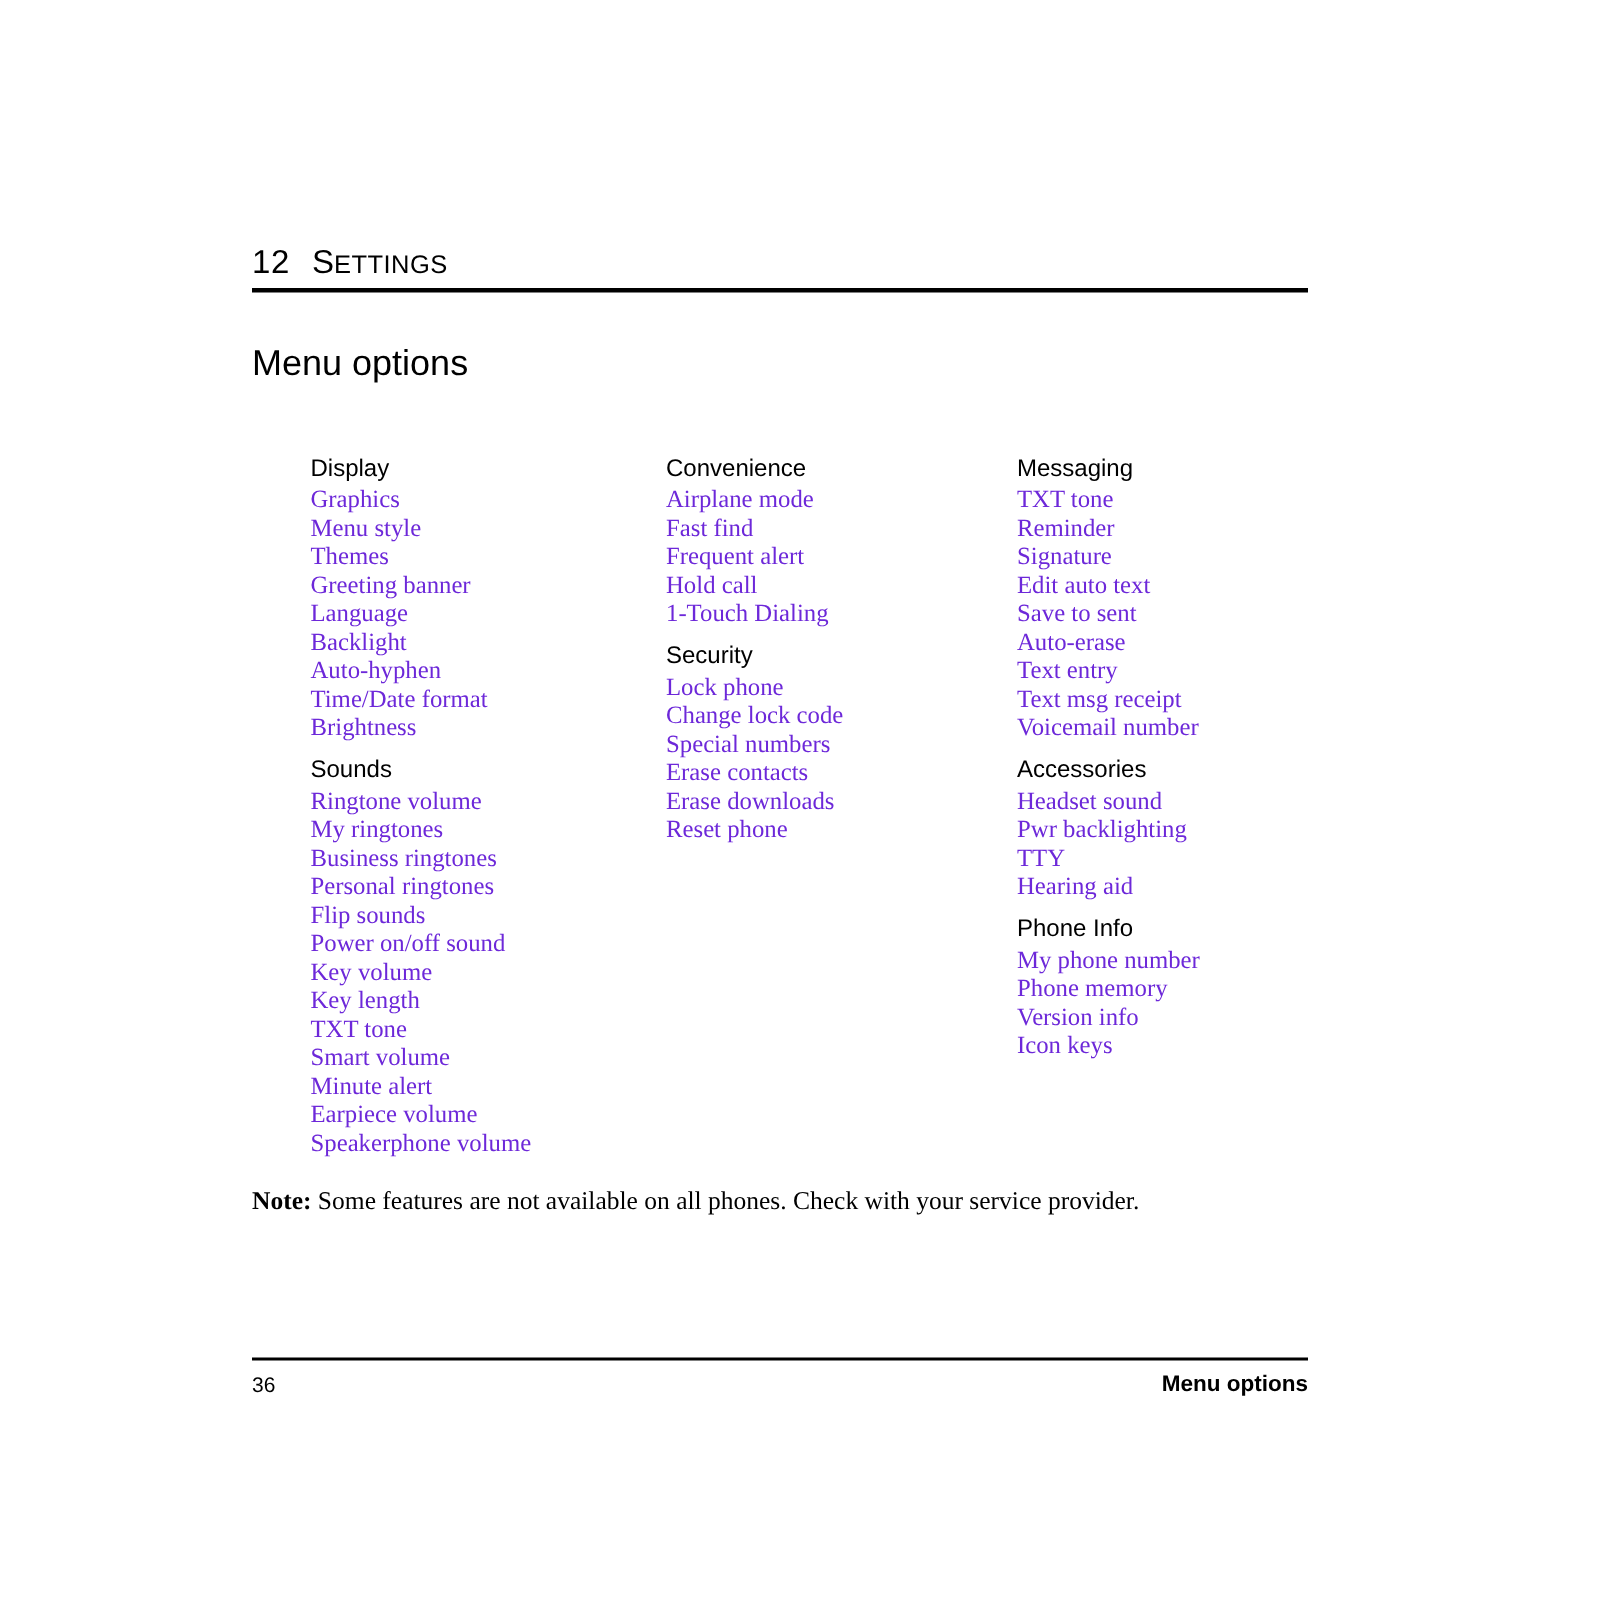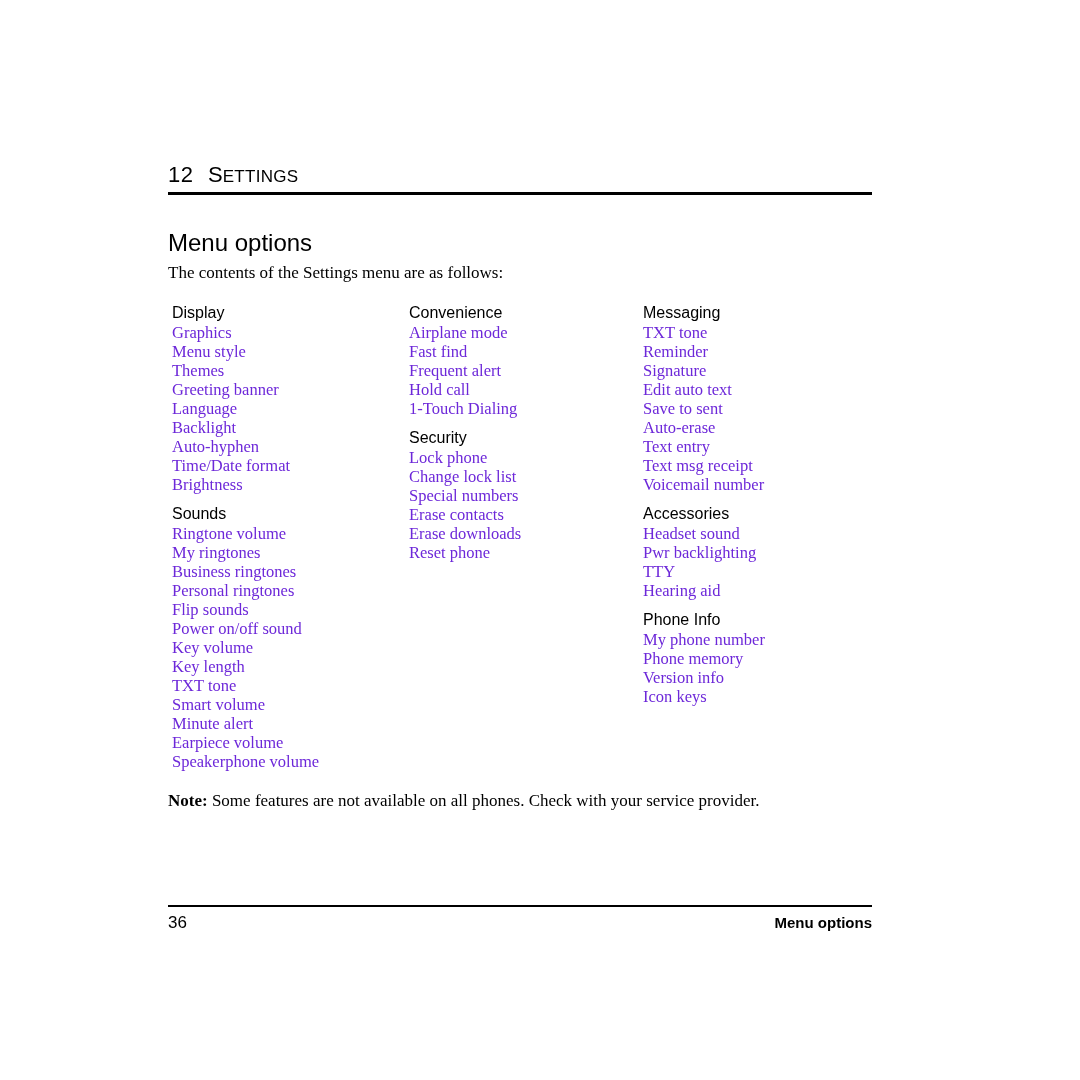--- a/index.html
+++ b/index.html
@@ -85,21 +85,21 @@
     height: 480px;
   }
   .menu-column {
     position: absolute;
     top: 0;
   }
   .menu-column.col-1 { left: 4px;   width: 230px; }
   .menu-column.col-2 { left: 241px; width: 230px; }
   .menu-column.col-3 { left: 475px; width: 240px; }
 
-  .menu-group { margin-bottom: 0; }
+  .menu-group { margin-bottom: 0; margin-left: 35px; }
   .menu-group + .menu-group { margin-top: 10px; }
 
   .group-heading {
     font-family: "Liberation Sans", sans-serif;
     font-size: 16px;
     line-height: 20px;
     font-weight: 400;
     color: #000;
     white-space: nowrap;
   }
@@ -132,21 +132,21 @@
     top: 905px;
     width: 704px;
     height: 2px;
     background: #000000;
   }
   .footer-page-number {
     position: absolute;
     left: 168px;
     top: 913px;
     font-family: "Liberation Sans", sans-serif;
-    font-size: 17px;
+    font-size: 14px;
     line-height: 20px;
     color: #000;
   }
   .footer-section-label {
     position: absolute;
     right: 208px;
     top: 913px;
     font-family: "Liberation Sans", sans-serif;
     font-size: 15px;
     line-height: 20px;
@@ -159,21 +159,20 @@
 <body>
 
 <div class="page">
 
   <div class="chapter-head">
     <span class="chapter-num">12</span><span class="chapter-title-smallcaps"><span class="sc-first">S</span><span class="sc-rest">ETTINGS</span></span>
   </div>
   <div class="rule-head"></div>
 
   <div class="section-title">Menu options</div>
-  <div class="intro-text">The contents of the Settings menu are as follows:</div>
 
   <div class="columns">
     <div class="menu-column col-1">
         <div class="menu-group">
           <div class="group-heading">Display</div>
           <div class="group-item">Graphics</div>
           <div class="group-item">Menu style</div>
           <div class="group-item">Themes</div>
           <div class="group-item">Greeting banner</div>
           <div class="group-item">Language</div>
@@ -204,21 +203,21 @@
           <div class="group-heading">Convenience</div>
           <div class="group-item">Airplane mode</div>
           <div class="group-item">Fast find</div>
           <div class="group-item">Frequent alert</div>
           <div class="group-item">Hold call</div>
           <div class="group-item">1-Touch Dialing</div>
         </div>
         <div class="menu-group">
           <div class="group-heading">Security</div>
           <div class="group-item">Lock phone</div>
-          <div class="group-item">Change lock list</div>
+          <div class="group-item">Change lock code</div>
           <div class="group-item">Special numbers</div>
           <div class="group-item">Erase contacts</div>
           <div class="group-item">Erase downloads</div>
           <div class="group-item">Reset phone</div>
         </div>
       </div>
     <div class="menu-column col-3">
         <div class="menu-group">
           <div class="group-heading">Messaging</div>
           <div class="group-item">TXT tone</div>

